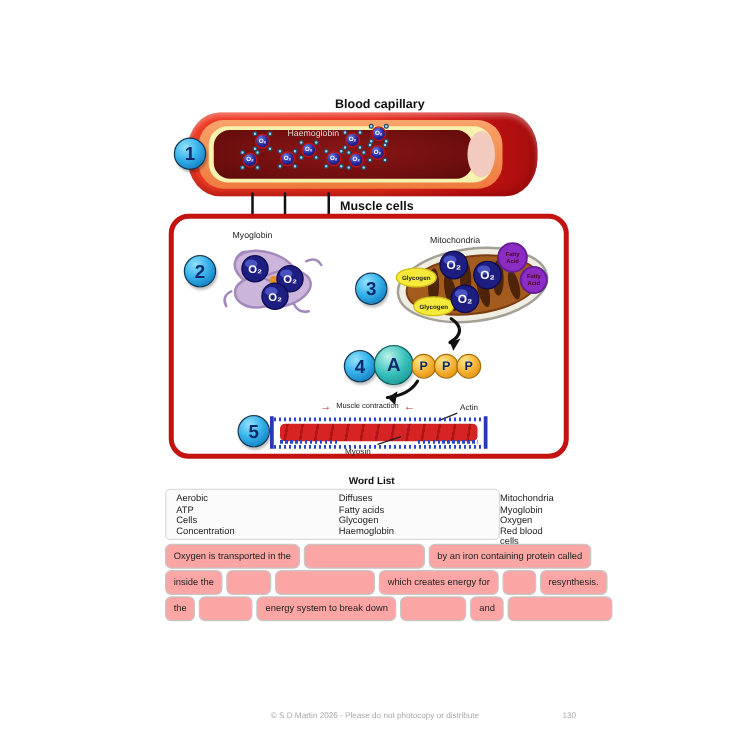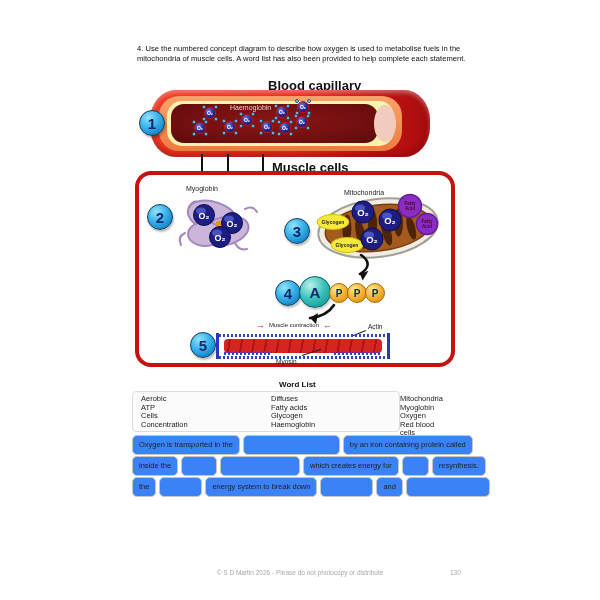--- a/index.html
+++ b/index.html
@@ -7,21 +7,21 @@
   #page {
     position:relative; width:600px; height:600px; background:#ffffff;
     font-family:"Liberation Sans", sans-serif; color:#1a1a1a; overflow:hidden;
   }
   .abs { position:absolute; }
 
   
   #instruction { left:137px; top:44px; width:334px; font-size:7.6px; line-height:9.6px; color:#111; }
 
   
-  .bold-label { font-weight:bold; font-size:13px; color:#111; }
+  .bold-label { font-weight:bold; font-size:10px; color:#111; }
 
   
   #capillary { left:150px; top:90px; width:280px; height:67px; }
   #cap-outer { position:absolute; inset:0; border-radius:26px/30px;
     background:linear-gradient(to right,#ef3a24 0%,#e62a1a 55%,#c81212 80%,#a50d0d 100%);
     box-shadow:inset 0 3px 4px rgba(255,255,255,.35), inset 0 -4px 6px rgba(120,0,0,.45); }
   #cap-orange { position:absolute; left:9px; top:6px; bottom:6px; width:243px; border-radius:20px;
     background:linear-gradient(#f9a36a,#ef7a3e); }
   #cap-cream { position:absolute; left:17px; top:11px; bottom:11px; width:227px; border-radius:15px;
     background:#f7f2ae; }
@@ -87,36 +87,35 @@
   
   #word-list-box { left:132px; top:391px; width:268px; height:41px; background:#fbfbfb;
     border:1px solid #dcdcdc; border-radius:4px; padding:3px 8px;
     display:grid; grid-template-columns:130px 129px auto; }
   .wl-item { font-size:7.5px; line-height:8.6px; color:#222; }
 
   
   #statements { left:132px; top:435px; width:340px; }
   .stmt-row { display:flex; gap:3px; margin-bottom:1.5px; }
   .stmt-text, .stmt-blank { height:19.5px; border:1px solid #c6c6c6; border-radius:5px;
-    background:#3b82f6; }
+    background:#fca5a5; }
   .stmt-text { font-size:7.5px; color:#222; line-height:17.5px; padding:0 6px; white-space:nowrap; }
   .stmt-blank { flex:none; }
 
   
   #footer { left:0; top:569px; width:600px; text-align:center; font-size:6.5px; color:#a8a8a8; }
   #page-number { left:450px; top:569px; font-size:6.5px; color:#a8a8a8; }
 
   svg { overflow:visible; font-family:inherit; }
 </style>
 </head>
 <body>
 
 <div id="page">
 
-  <div id="instruction" class="abs">4. Use the numbered concept diagram to describe how oxygen is used to metabolise fuels in the mitochondria of muscle cells. A word list has also been provided to help complete each statement.</div>
 
   <div class="abs bold-label" style="left:268px; top:78px;">Blood capillary</div>
 
   <div id="capillary" class="abs">
     <div id="cap-outer"></div>
     <div id="cap-orange"></div>
     <div id="cap-cream"></div>
     <div id="cap-lumen"></div>
     <div id="cap-cut"></div>
     <div id="haemoglobin-label">Haemoglobin</div>

